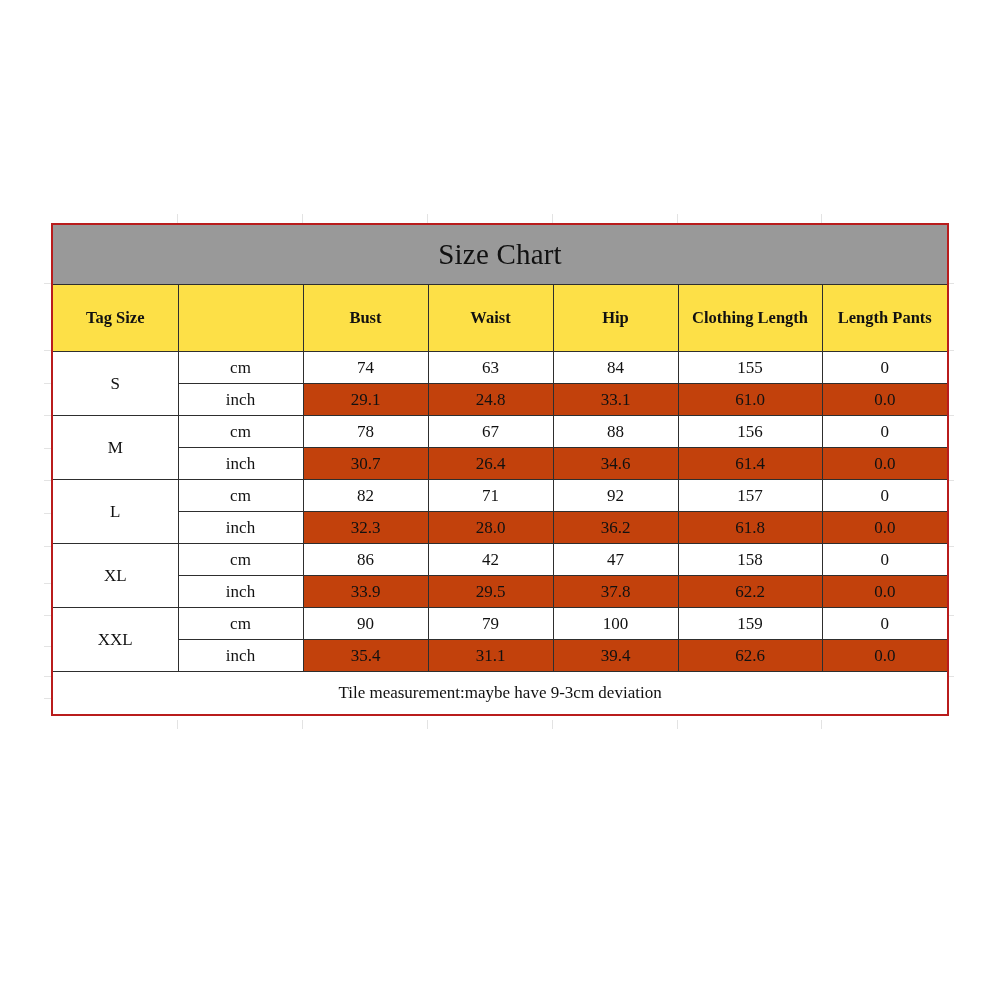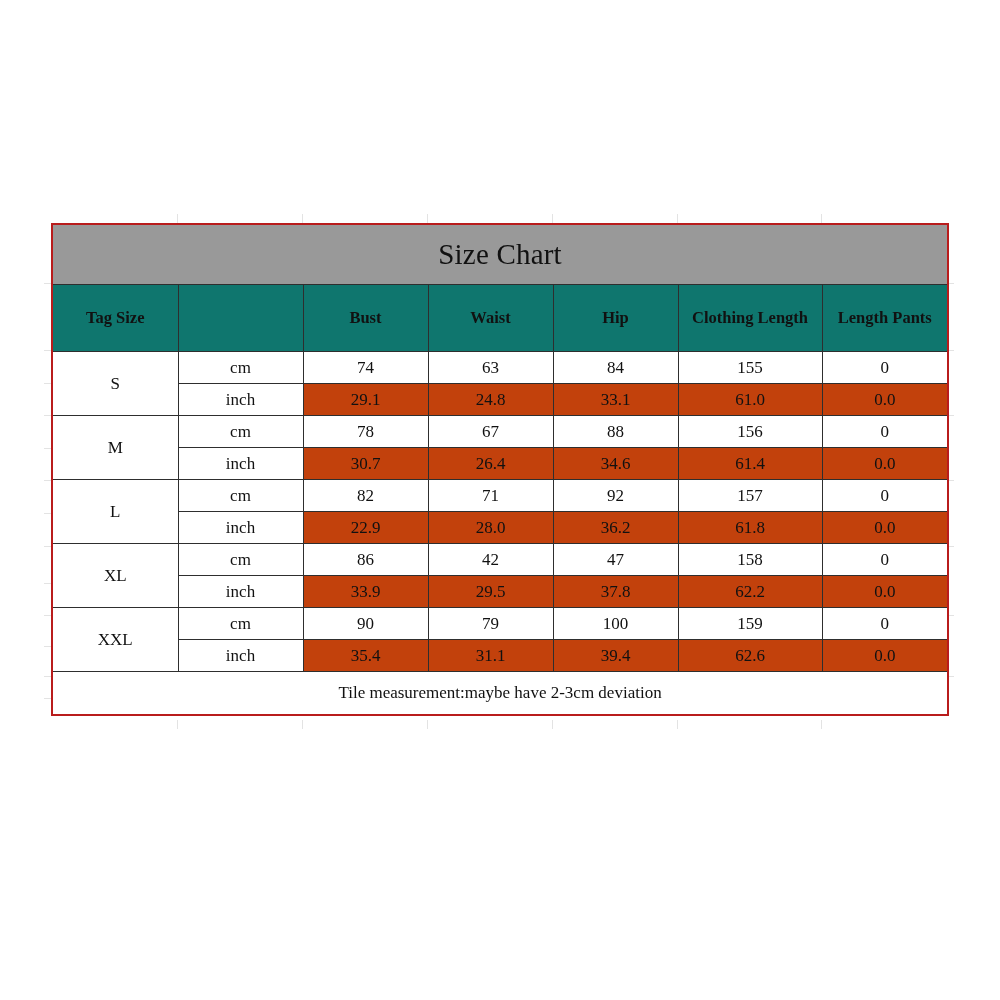--- a/index.html
+++ b/index.html
@@ -10,21 +10,21 @@
   table.size-chart {
     position: absolute; left: 51px; top: 223px;
     width: 896px; border-collapse: collapse; table-layout: fixed;
     border: 2px solid #b91c1c;
   }
   table.size-chart td, table.size-chart th {
     border: 1px solid #2e2e2e; text-align: center; vertical-align: middle;
     padding: 0; font-size: 17px; font-weight: normal;
   }
   .title-cell { background: #999999; height: 59px; font-size: 29px !important; letter-spacing: 0.2px; }
-  .hdr th { height: 66px; font-weight: bold !important; font-size: 16.5px !important; background: #0f766e; }
+  .hdr th { height: 66px; font-weight: bold !important; font-size: 16.5px !important; background: #fde047; }
   .row-cm td { height: 31px; }
   .row-in td { height: 31px; }
   td.shade { background: #c2410c; }
   td.size-label { font-size: 17px; }
   .note-cell { height: 42px; font-size: 17px !important; }
 </style>
 </head>
 <body>
 
 <div>
@@ -126,21 +126,21 @@
     <td class="size-label" rowspan="2">L</td>
     <td>cm</td>
     <td>82</td>
     <td>71</td>
     <td>92</td>
     <td>157</td>
     <td>0</td>
   </tr>
   <tr class="row-in">
     <td>inch</td>
-    <td class="shade">22.9</td>
+    <td class="shade">32.3</td>
     <td class="shade">28.0</td>
     <td class="shade">36.2</td>
     <td class="shade">61.8</td>
     <td class="shade">0.0</td>
   </tr>
 
   <tr class="row-cm">
     <td class="size-label" rowspan="2">XL</td>
     <td>cm</td>
     <td>86</td>
@@ -170,16 +170,16 @@
   <tr class="row-in">
     <td>inch</td>
     <td class="shade">35.4</td>
     <td class="shade">31.1</td>
     <td class="shade">39.4</td>
     <td class="shade">62.6</td>
     <td class="shade">0.0</td>
   </tr>
 
   <tr>
-    <td class="note-cell" colspan="7">Tile measurement:maybe have 2-3cm deviation</td>
+    <td class="note-cell" colspan="7">Tile measurement:maybe have 9-3cm deviation</td>
   </tr>
 </tbody>
   </table>
 
 </body></html>

